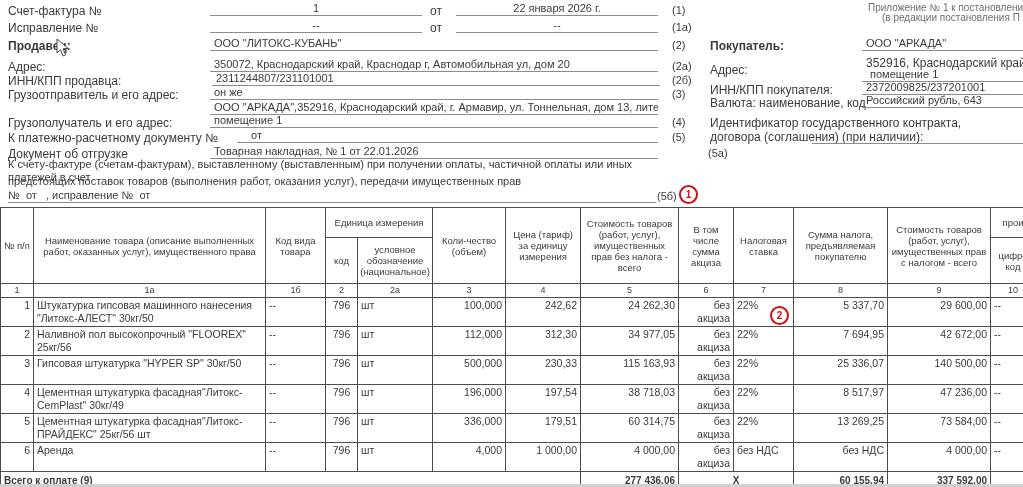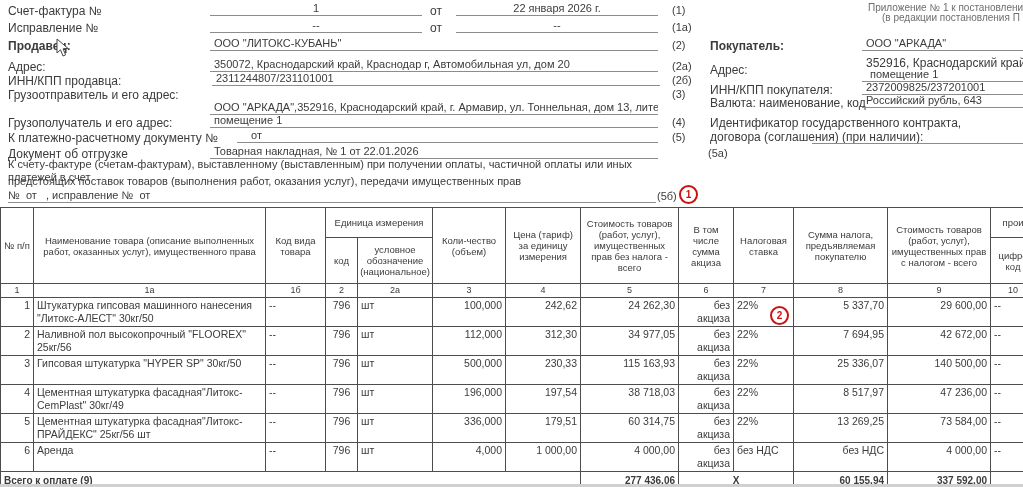--- a/index.html
+++ b/index.html
@@ -61,20 +61,21 @@
   <div class="abs lbl" style="left:866px;top:56px;white-space:nowrap;">352916, Краснодарский край, г. А</div>
   <div class="abs val" style="left:862px;top:68px;width:178px;padding-left:8px;">помещение 1</div>
 
   <div class="abs lbl" style="left:8px;top:74px;">ИНН/КПП продавца:</div>
   <div class="abs val" style="left:212px;top:72px;width:448px;">2311244807/231101001</div>
   <div class="abs linenum" style="left:672px;top:74px;">(2б)</div>
   <div class="abs lbl" style="left:710px;top:83px;">ИНН/КПП покупателя:</div>
   <div class="abs val" style="left:862px;top:81px;width:178px;">2372009825/237201001</div>
 
   <div class="abs lbl" style="left:8px;top:88px;">Грузоотправитель и его адрес:</div>
+  <div class="abs val" style="left:210px;top:86px;width:448px;">он же</div>
   <div class="abs linenum" style="left:672px;top:88px;">(3)</div>
   <div class="abs lbl" style="left:710px;top:96px;">Валюта: наименование, код</div>
   <div class="abs val" style="left:862px;top:94px;width:178px;">Российский рубль, 643</div>
 
   <div class="abs val" style="left:210px;top:101px;width:448px;">ООО "АРКАДА",352916, Краснодарский край, г. Армавир, ул. Тоннельная, дом 13, литер У,Ф,</div>
   <div class="abs lbl" style="left:8px;top:116px;">Грузополучатель и его адрес:</div>
   <div class="abs val" style="left:210px;top:114px;width:448px;">помещение 1</div>
   <div class="abs linenum" style="left:672px;top:116px;">(4)</div>
   <div class="abs lbl" style="left:710px;top:116px;">Идентификатор государственного контракта,</div>
   <div class="abs lbl" style="left:710px;top:130px;">договора (соглашения) (при наличии):</div>

